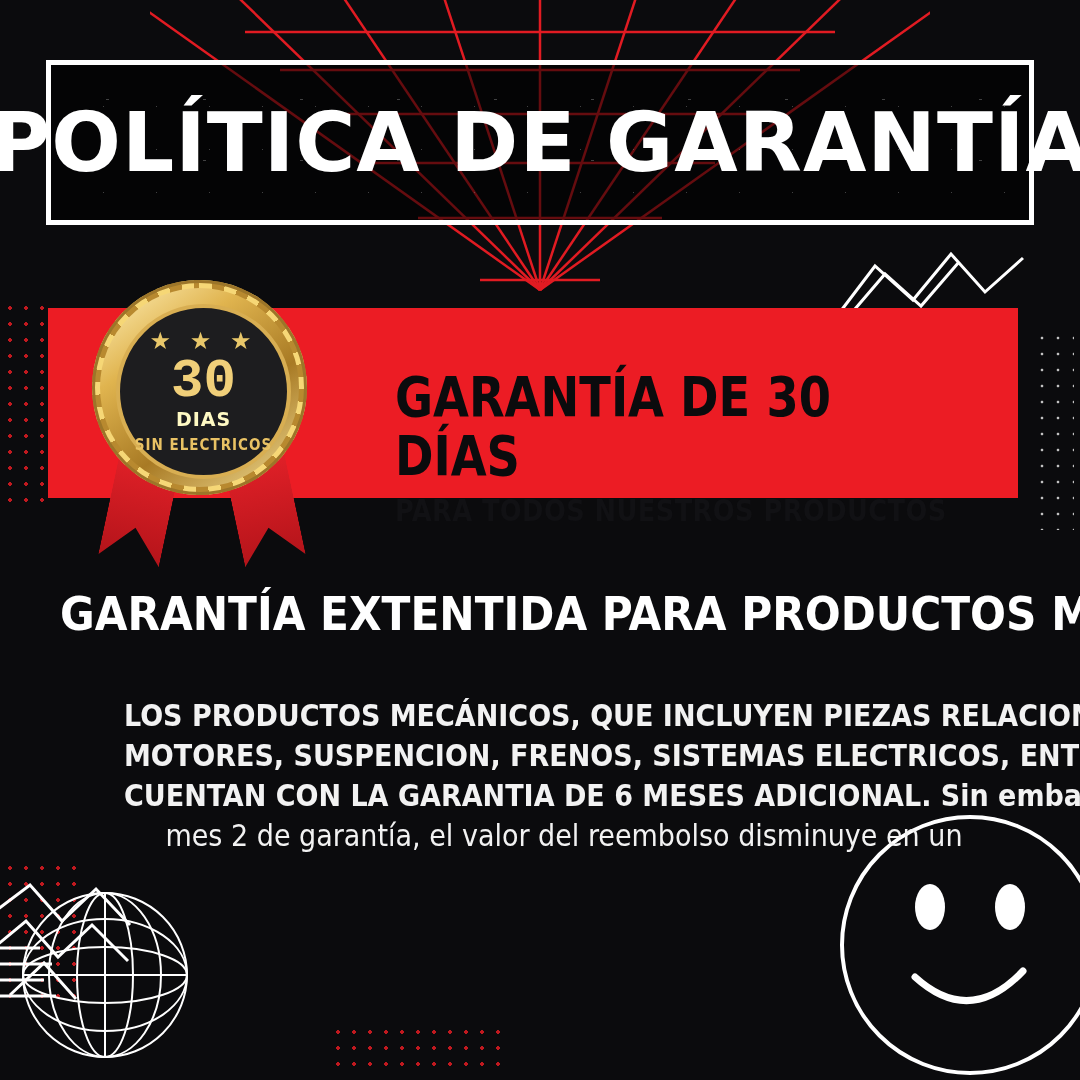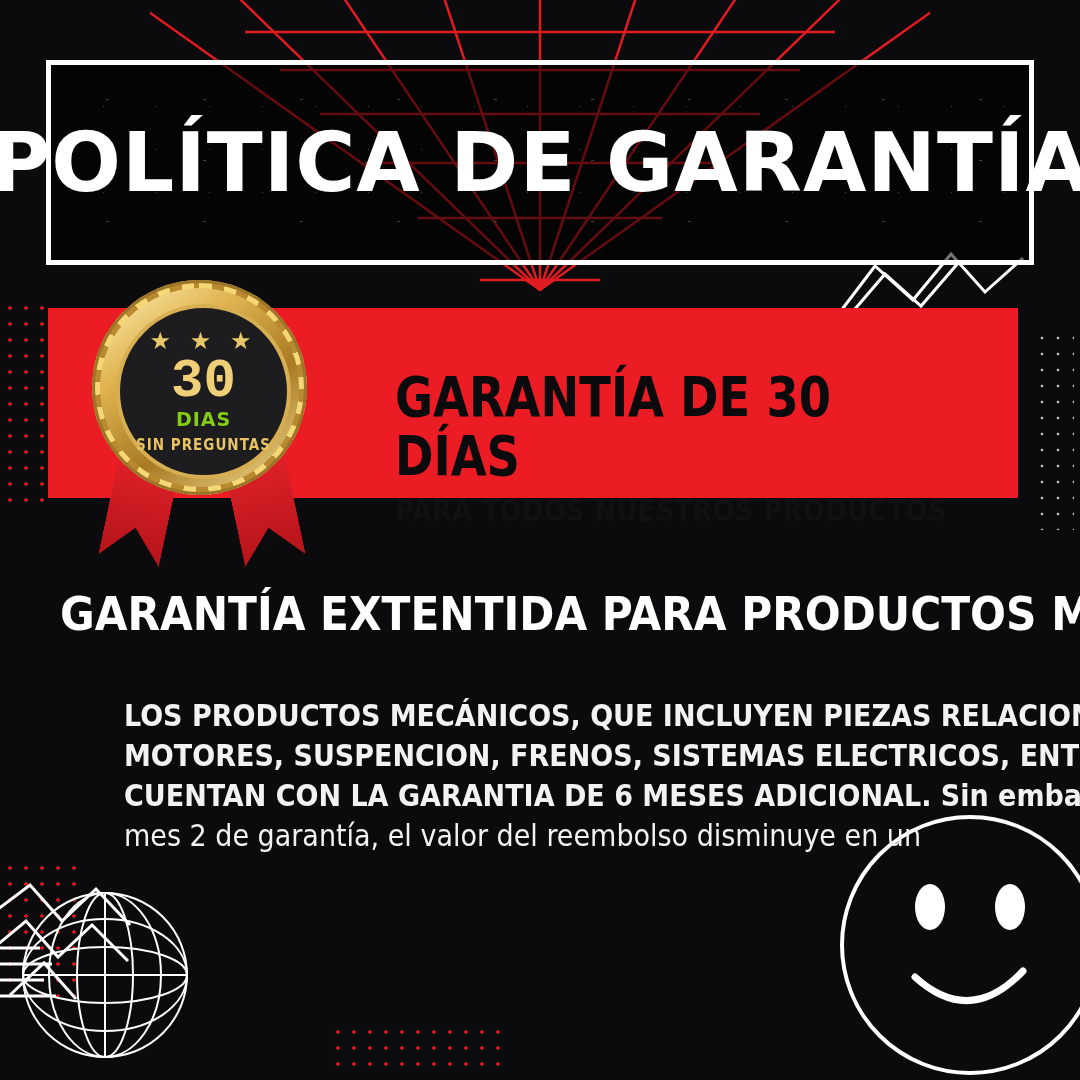--- a/index.html
+++ b/index.html
@@ -96,21 +96,21 @@
     width: 120px;
     height: 70px;
   }
 
   
   .title-frame {
     position: absolute;
     left: 46px;
     top: 60px;
     width: 988px;
-    height: 205px;
+    height: 165px;
     border: 5px solid #ffffff;
     box-sizing: border-box;
     display: flex;
     align-items: center;
     justify-content: center;
     background: rgba(0,0,0,0.55);
   }
   .title-text {
     font-family: "DejaVu Sans", sans-serif;
     font-weight: 700;
@@ -230,21 +230,21 @@
     font-weight: 700;
     font-size: 54px;
     line-height: 1;
     color: #f0cf79;
     text-align: right;
   }
   .badge-days {
     font-family: "DejaVu Sans", sans-serif;
     font-weight: 700;
     font-size: 19px;
-    color: #84cc16;
+    color: #fef9c3;
     letter-spacing: 1px;
     line-height: 1.1;
   }
   .badge-tagline {
     margin-top: 6px;
     font-family: "DejaVu Sans Condensed", "Liberation Sans Narrow", "Liberation Sans", sans-serif;
     font-weight: 700;
     font-size: 15px;
     color: #e9c264;
     letter-spacing: 1px;
@@ -272,21 +272,21 @@
     left: 124px;
     top: 696px;
     width: 880px;
     font-family: "DejaVu Sans Condensed", "Liberation Sans Narrow", "Liberation Sans", sans-serif;
     font-weight: 700;
     font-size: 30px;
     line-height: 1.33;
     color: #f2f2f2;
   }
   .body-copy .ln { display: block; white-space: nowrap; }
-  .body-copy .soft { font-weight: 400; }
+  .body-copy .soft { font-weight: 400; text-align: center; }
 </style>
 </head>
 <body>
 
 <div id="poster">
 
   <div class="bg-layer">
 
     <div class="grid-top">
       <svg width="780" height="320" viewBox="0 0 780 320">
@@ -376,21 +376,21 @@
 
   <div class="badge-wrap">
     <div class="ribbon-left"></div>
     <div class="ribbon-right"></div>
     <div class="badge-outer"></div>
     <div class="badge-mid"></div>
     <div class="badge-inner">
       <div class="badge-stars">★ ★ ★</div>
       <div class="badge-number">30</div>
       <div class="badge-days">DIAS</div>
-      <div class="badge-tagline">SIN PREGUNTAS</div>
+      <div class="badge-tagline">SIN ELECTRICOS</div>
     </div>
   </div>
 
   <div class="headline">GARANTÍA EXTENTIDA PARA PRODUCTOS MECÁNICOS</div>
 
   <div class="body-copy">
     <span class="ln">LOS PRODUCTOS MECÁNICOS, QUE INCLUYEN PIEZAS RELACIONADAS CON</span>
     <span class="ln">MOTORES, SUSPENCION, FRENOS, SISTEMAS ELECTRICOS, ENTRE OTROS,</span>
     <span class="ln">CUENTAN CON LA GARANTIA DE 6 MESES ADICIONAL. Sin embargo, a partir del</span>
     <span class="ln soft">mes 2 de garantía, el valor del reembolso disminuye en un</span>

